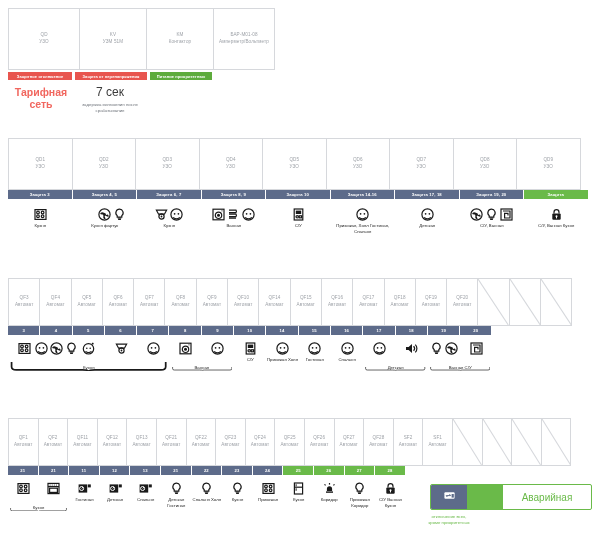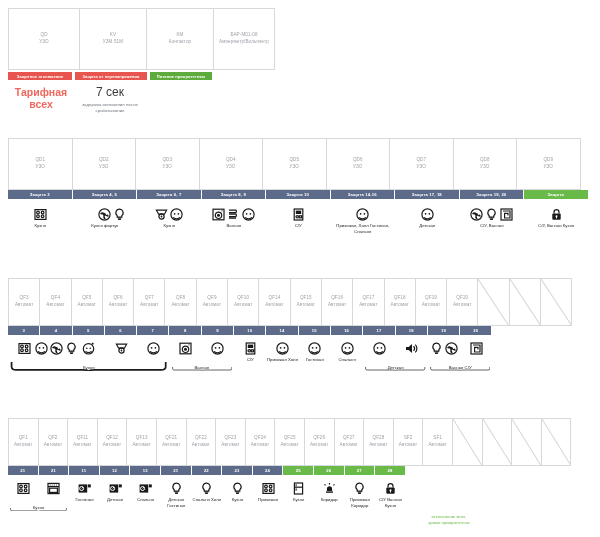--- a/index.html
+++ b/index.html
@@ -94,21 +94,21 @@
                  <div class="mod-label">Амперметр/Вольтметр</div>
         </div>
       </div>
     <div class="hdr-tags" id="hdr-tags">
         <div class="tag red" style="width: 64px;">Защитное отключение</div>
         <div class="tag red" style="width: 72px;">Защита от перенапряжения</div>
         <div class="tag green" style="width: 62px;">Питание приоритетных</div>
       </div>
     <div class="hdr-notes" id="hdr-notes">
         <div class="note" style="width: 66px;">
-          <div class="note-big red">Тарифная всех</div>
+          <div class="note-big red">Тарифная сеть</div>
         </div>
         <div class="note" style="width: 72px;">
           <div class="note-big ">7 сек</div>
           <div class="note-sub">задержка включения после срабатывания</div>
         </div>
       </div>
   </div>
 
   <div class="board" id="r2" style="left: 8px; top: 138px; position: absolute;">
     <div class="mod-row">
@@ -840,15 +840,28 @@
           </div>
           <div class="cap">С/У Ванная Кухня</div>
         </div>
       </div>
   <div style="position: absolute; left: 2px; top: 79px; width: 57.2px; height: 5px;"><svg viewBox="0 0 100 6" preserveAspectRatio="none">
           <path d="M1 0 V3 Q1 5 4 5 H46 Q50 5 50 6 Q50 5 54 5 H96 Q99 5 99 3 V0" fill="none" stroke="#1a1a1a" stroke-width="1.1"></path>
         </svg></div>
       <div class="cap" style="position: absolute; left: 0px; top: 85px; width: 61.2px;">Кухня</div>
     </div>
 
+  <div class="emer" id="emer" style="position:absolute; left:430px; top:484px; width:162px;">
+    <div class="emer-sq dark">
+      <span><svg width="13" height="13" viewBox="0 0 13 13">
+            <rect x="1.4" y="3.2" width="10.2" height="6.6" rx="1" fill="#fff"></rect>
+            <path d="M3.2 6.6 h4.4 l-1.1-1.4 M3.2 6.6 l1.1 1.4" stroke="#5d6b8a" stroke-width="1" fill="none"></path>
+            <rect x="8.6" y="5" width="2.2" height="3.6" fill="#5d6b8a"></rect>
+          </svg></span>
+    </div>
+    <div class="emer-sq grn">
+      <span></span>
+    </div>
+    <div class="emer-txt">Аварийная</div>
+  </div>
   <div class="cap green" id="emer-cap" style="position:absolute; left:428px; top:512px; width:42px; line-height:1.4;">отключение всех, кроме приоритетных</div>
 
 </div>
 
 </body></html>

